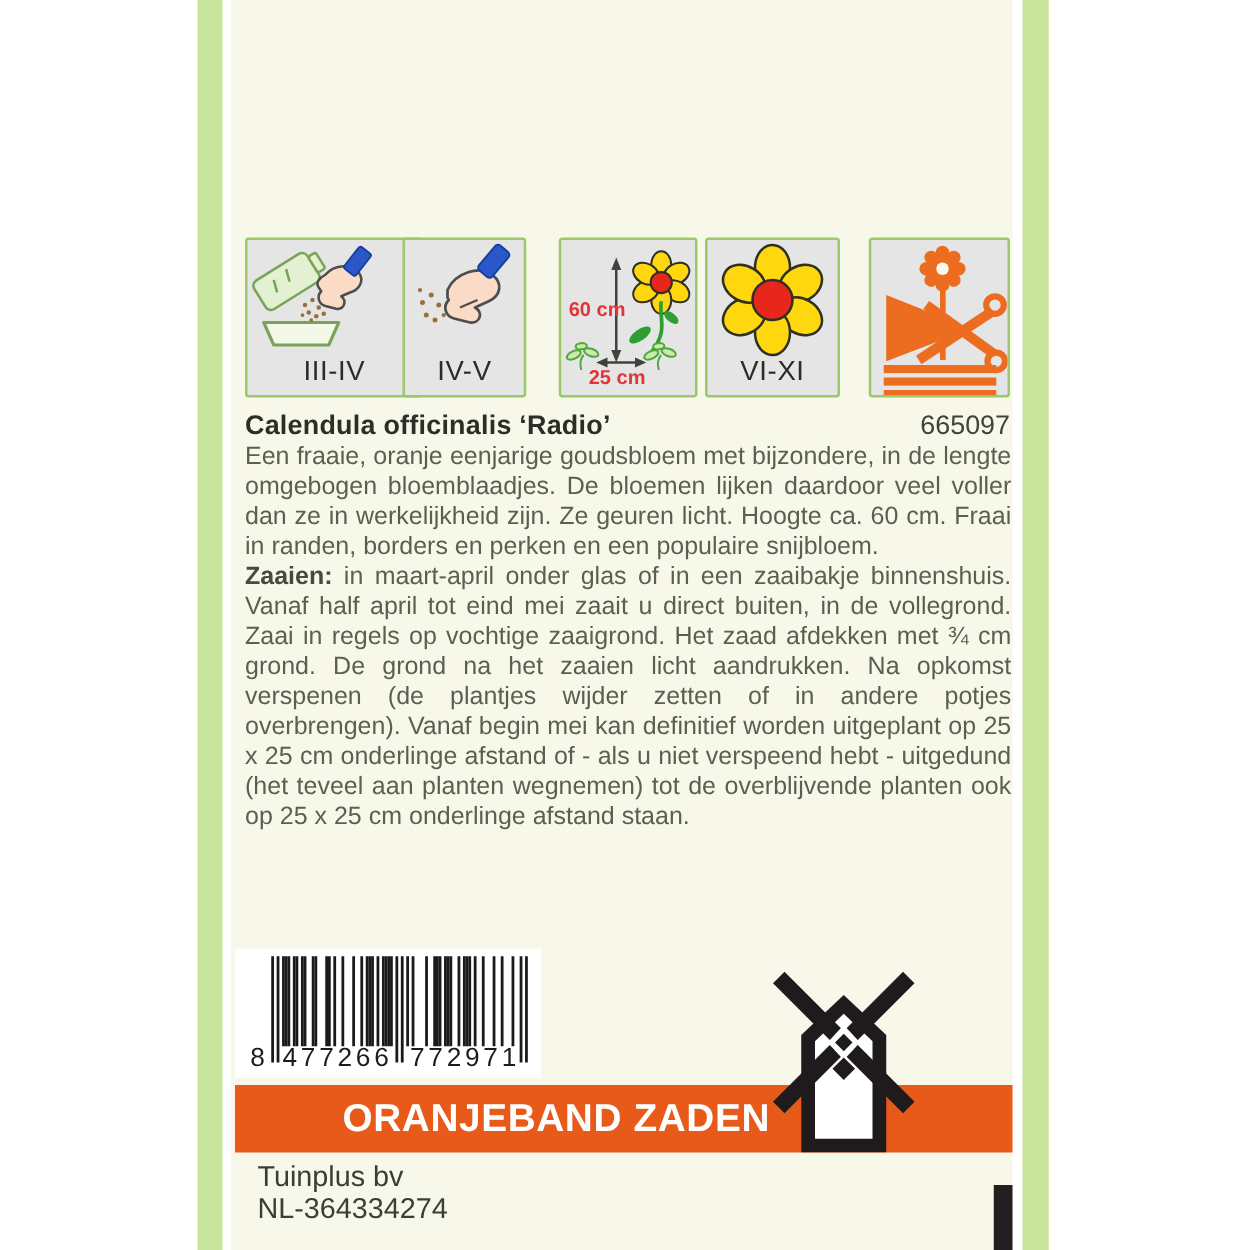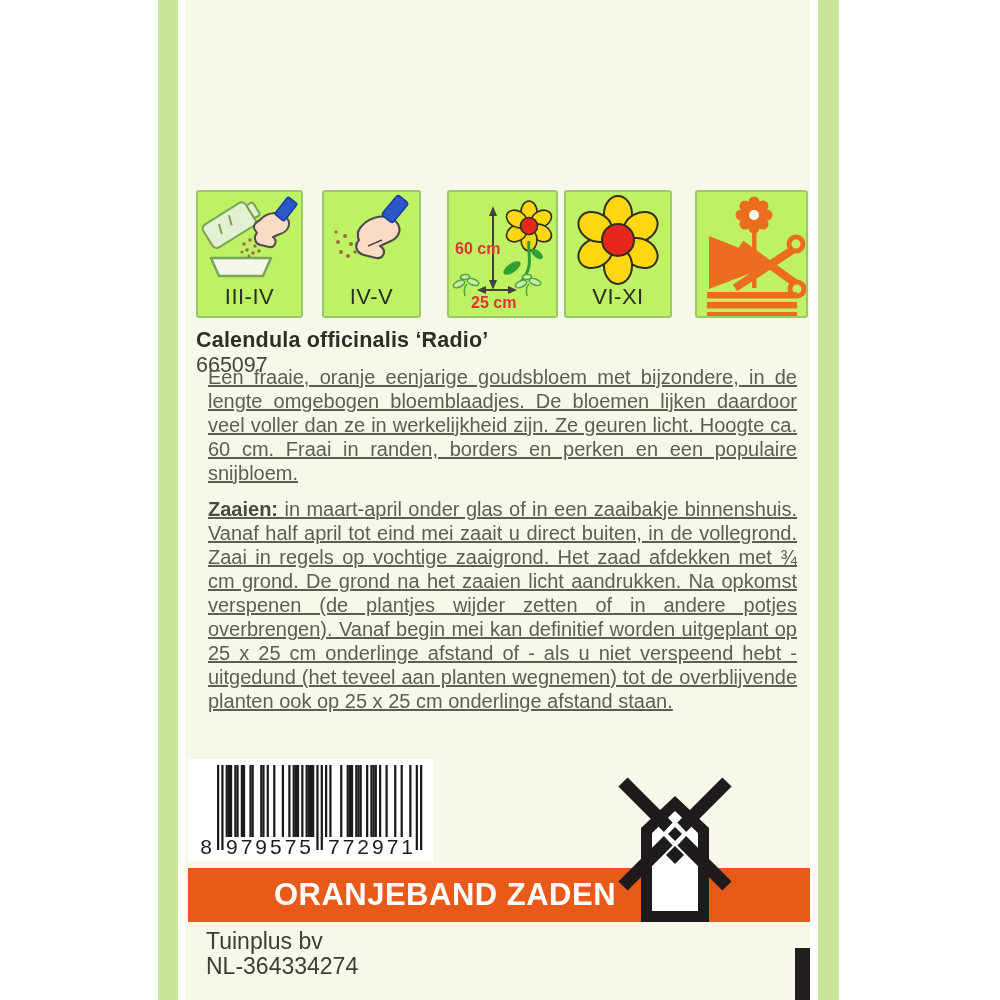--- a/index.html
+++ b/index.html
@@ -10,34 +10,34 @@
   }
   .abs{position:absolute;}
   
   .strip{top:0;height:1000px;background:#c9e59c;}
   .strip-left{left:158px;width:20px;}
   .strip-right{left:818px;width:21px;}
   .main-panel{left:185px;top:0;width:625px;height:1000px;background:#f7f8e9;}
   
   .iconbox{
     top:190px;height:124px;border:2px solid #9bc96a;border-radius:3px;
-    background:#bef264;box-sizing:content-box;
+    background:#e5e5e5;box-sizing:content-box;
   }
   .iconbox .lbl{
     position:absolute;left:0;right:0;bottom:6px;text-align:center;
     font-size:22px;color:#2a2d26;letter-spacing:0.5px;
   }
   .icon-svg{position:absolute;left:0;top:0;}
   
-  .title-row{left:196px;top:328px;width:612px;display:flex;justify-content:space-between;align-items:baseline;flex-direction:column;}
+  .title-row{left:196px;top:328px;width:612px;display:flex;justify-content:space-between;align-items:baseline;}
   .title{font-size:21.5px;font-weight:700;color:#2b2f28;letter-spacing:0.2px;}
   .artnum{font-size:21.5px;font-weight:400;color:#3f4339;text-align:center;}
   
   .copy{left:196px;top:353px;width:613px;color:#5b5f50;font-size:20px;line-height:24px;text-align:justify;}
-  .copy p{margin:12px;text-decoration:underline;}
+  .copy p{margin:0;}
   .copy p.bloei{margin-top:4px;}
   .lead{font-weight:700;color:#474b3e;}
   
   .barcode-box{left:188px;top:759px;width:245px;height:103px;background:#ffffff;}
   .bc-digit{position:absolute;top:76px;font-size:21px;color:#1c1c1c;letter-spacing:3px;text-align:center;}
   .bc-lead{left:6px;width:24px;letter-spacing:0;}
   .bc-g1{left:34px;width:96px;}
   .bc-g2{left:136px;width:96px;}
   
   .banner{
@@ -53,21 +53,21 @@
   .fl2{top:953px;}
   .print-mark{left:795px;top:948px;width:15px;height:52px;background:#231f20;}
 </style>
 </head>
 <body>
 
 <div class="abs strip strip-left"></div>
 <div class="abs strip strip-right"></div>
 <div class="abs main-panel"></div>
 
-<div class="abs iconbox" style="left:196px;width:103px;">
+<div class="abs iconbox" style="left:196px;width:103px;padding-left:36px;">
   <svg class="icon-svg" width="103" height="96" viewBox="0 0 103 92">
     <g transform="rotate(-32 34 30)">
       <rect x="6" y="16" width="50" height="27" rx="5" fill="#e4f0d2" stroke="#79a457" stroke-width="2"></rect>
       <rect x="56" y="22" width="7" height="15" rx="2" fill="#e4f0d2" stroke="#79a457" stroke-width="2"></rect>
       <line x1="23" y1="23" x2="20" y2="33" stroke="#79a457" stroke-width="2"></line>
       <line x1="36" y1="21" x2="33" y2="31" stroke="#79a457" stroke-width="2"></line>
     </g>
     <path d="M13,64 h60 l-8,18 h-44 z" fill="#f3f8e8" stroke="#79a457" stroke-width="2.5" stroke-linejoin="round"></path>
     <g fill="#96713f">
       <circle cx="46" cy="50" r="1.8"></circle>
@@ -243,21 +243,21 @@
       <rect x="186.68" y="6" width="2.22" height="72" fill="#1a1a1a"></rect>
       <rect x="191.00" y="6" width="2.22" height="72" fill="#1a1a1a"></rect>
       <rect x="197.48" y="6" width="2.22" height="72" fill="#1a1a1a"></rect>
       <rect x="206.12" y="6" width="2.22" height="72" fill="#1a1a1a"></rect>
       <rect x="212.60" y="6" width="2.22" height="72" fill="#1a1a1a"></rect>
       <rect x="221.24" y="6" width="2.22" height="72" fill="#1a1a1a"></rect>
       <rect x="227.72" y="6" width="2.22" height="85" fill="#1a1a1a"></rect>
       <rect x="232.04" y="6" width="2.22" height="85" fill="#1a1a1a"></rect>
     </svg>
   <span class="bc-digit bc-lead">8</span>
-  <span class="bc-digit bc-g1">979575</span>
+  <span class="bc-digit bc-g1">477266</span>
   <span class="bc-digit bc-g2">772971</span>
 </div>
 
 <div class="abs banner">
   <span>ORANJEBAND ZADEN</span>
 </div>
 
 <svg class="abs greenhouse" width="118" height="146" viewBox="0 0 118 146">
   <path d="M25,52 L59,20 L93,52 V146 H25 Z" fill="#1f1b1c"></path>
   <path d="M36,57 L59,35 L82,57 V135 H36 Z" fill="#ffffff"></path>

